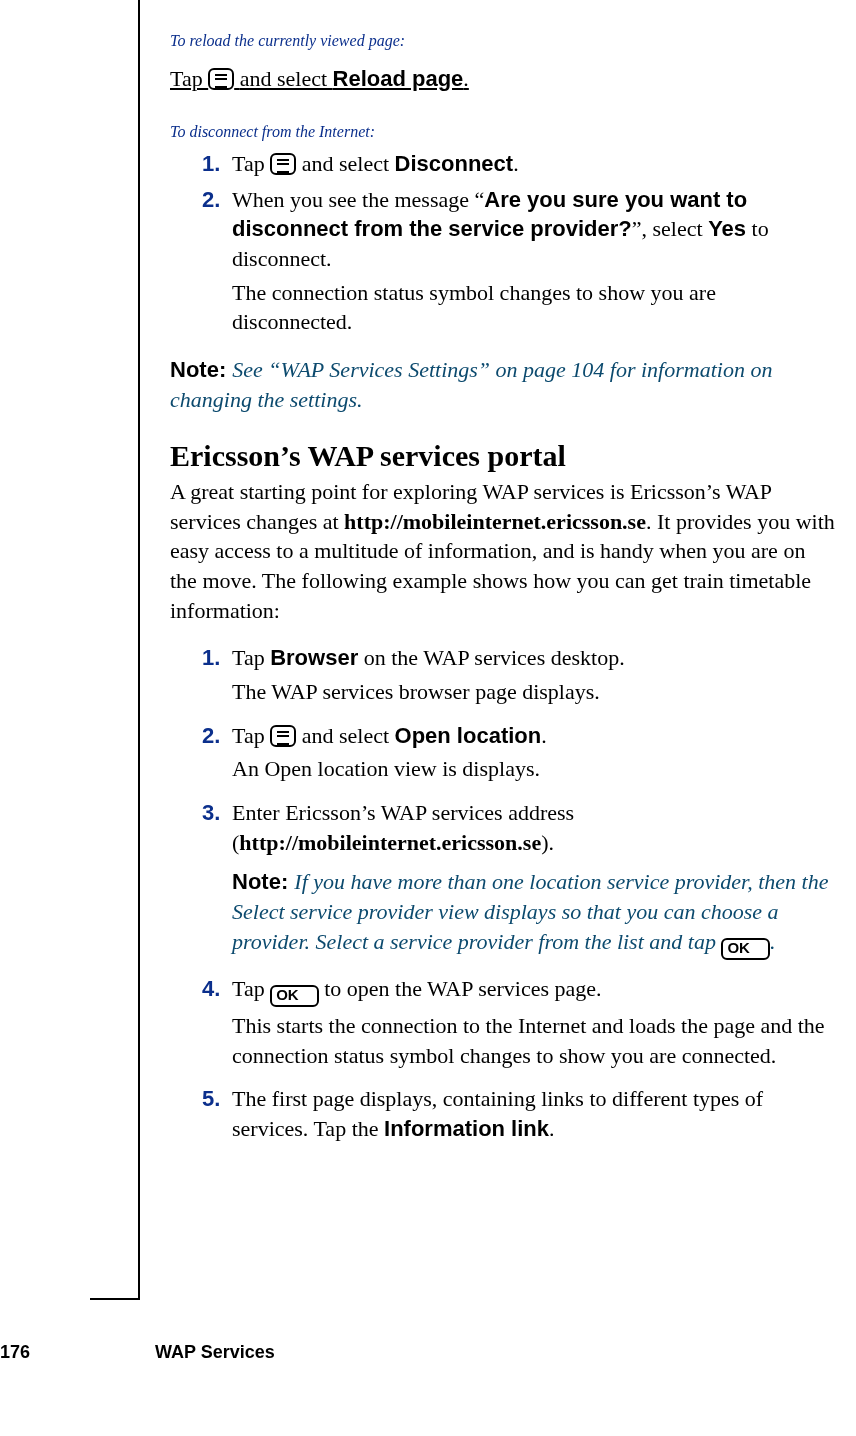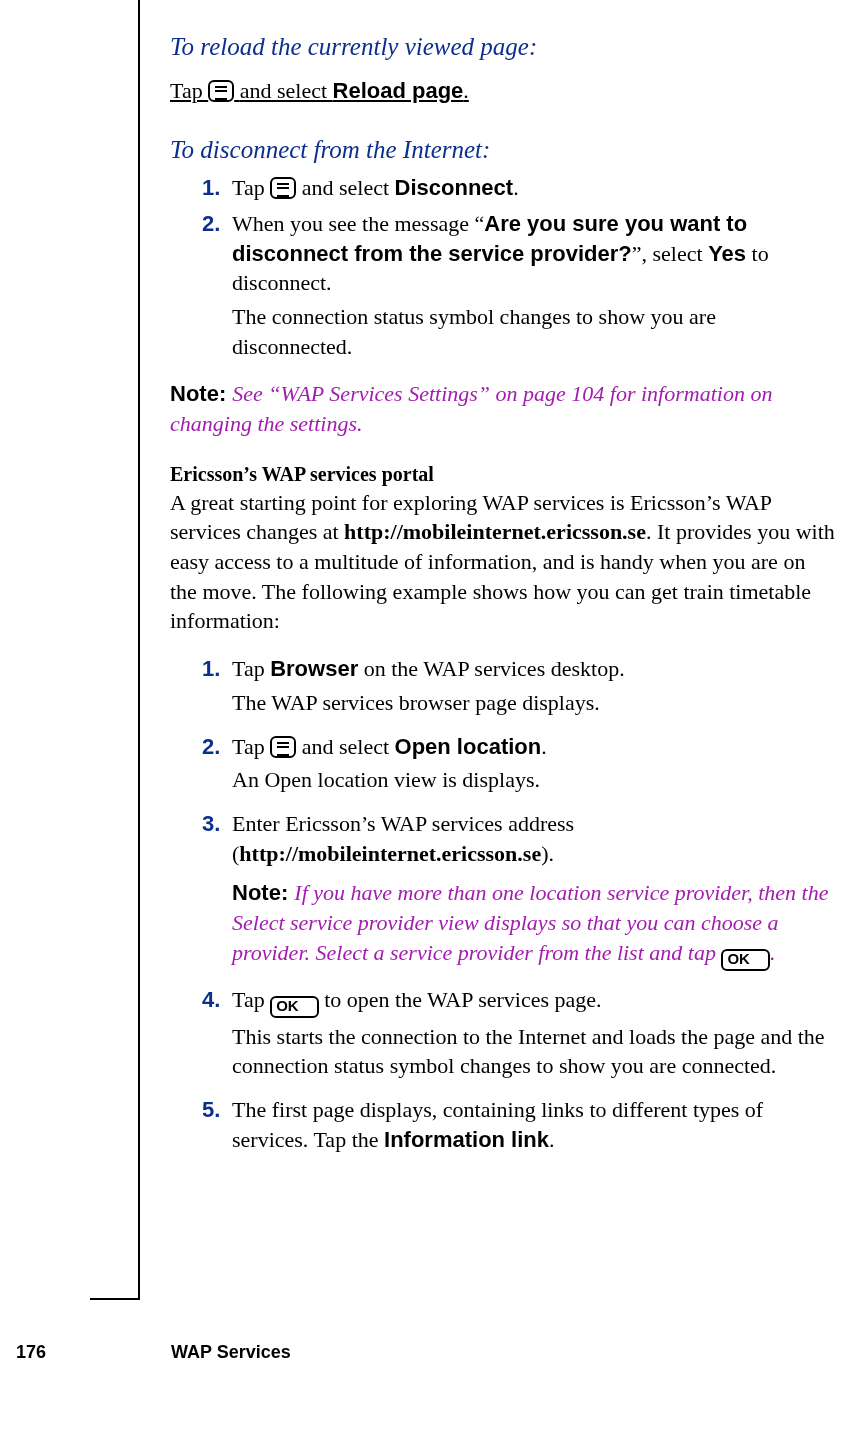--- a/index.html
+++ b/index.html
@@ -33,21 +33,21 @@
     width:50px;
     border-bottom:2px solid #000;
   }
   .content {
     margin-left: 170px;
     padding-top: 4px;
   }
   .blue-italic-heading {
     font-style: italic;
     color: #0b2f8c;
-    font-size: 25px;
+    font-size: 16px;
     font-weight: 500;
     margin-top: 6px;
   }
   .body-line {
     margin-top: 12px;
     text-decoration: underline;
   }
   .bold-sans {
     font-family: Arial, Helvetica, sans-serif;
     font-weight: bold;
@@ -75,26 +75,26 @@
   }
   .note-block {
     margin-top: 18px;
   }
   .note-label {
     font-family: Arial, Helvetica, sans-serif;
     font-weight: bold;
   }
   .italic-blue {
     font-style: italic;
-    color: #a21caf;
+    color: #0c4a6e;
   }
   .subhead-bold {
     font-weight: bold;
     margin-top: 22px;
-    font-size: 20px;
+    font-size: 30px;
   }
   .url-bold {
     font-weight: bold;
   }
   .icon {
     display: inline-block;
     vertical-align: -4px;
   }
   .icon-menu {
     width: 26px;
@@ -131,21 +131,21 @@
     font-size: 15px;
     line-height: 16px;
     height: 18px;
     box-sizing: content-box;
   }
   .nested-note {
     margin-top: 10px;
   }
   .footer {
     position: absolute;
-    left: 16px;
+    left: 0;
     bottom: 16px;
     font-family: Arial, Helvetica, sans-serif;
     font-weight: bold;
     font-size: 18px;
   }
   .footer .pg { display:inline-block; width:150px; }
   .sec-gap { height: 22px; }
 </style>
 </head>
 <body>

